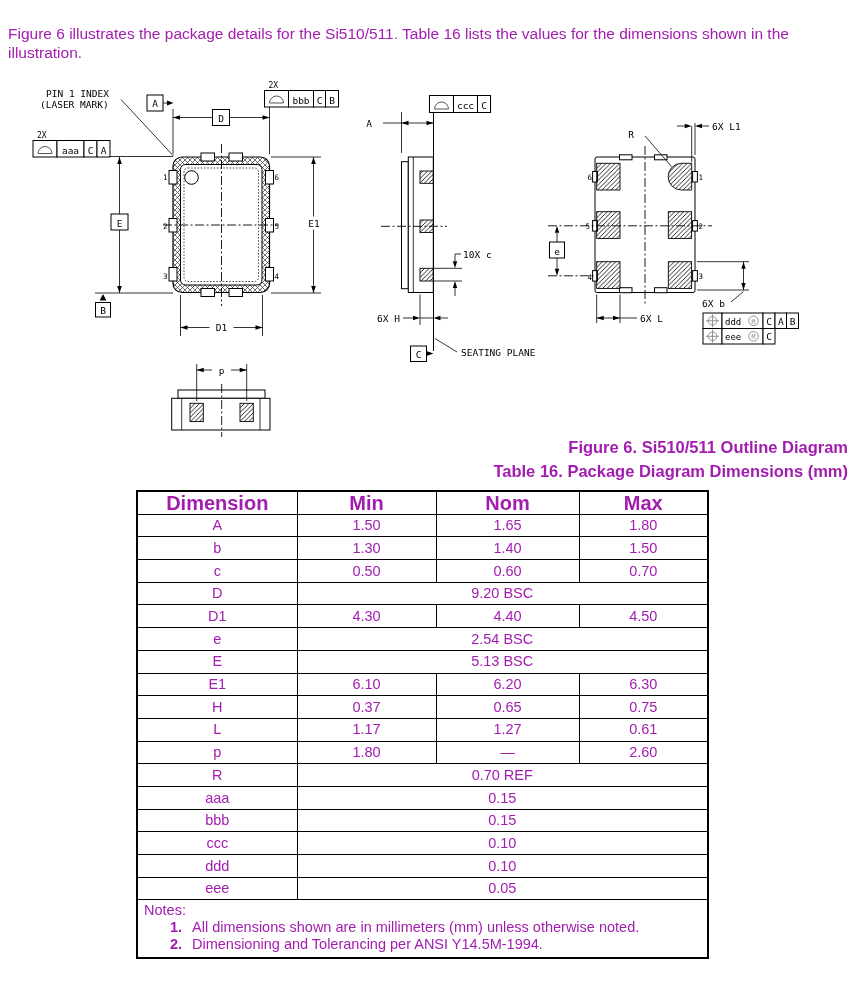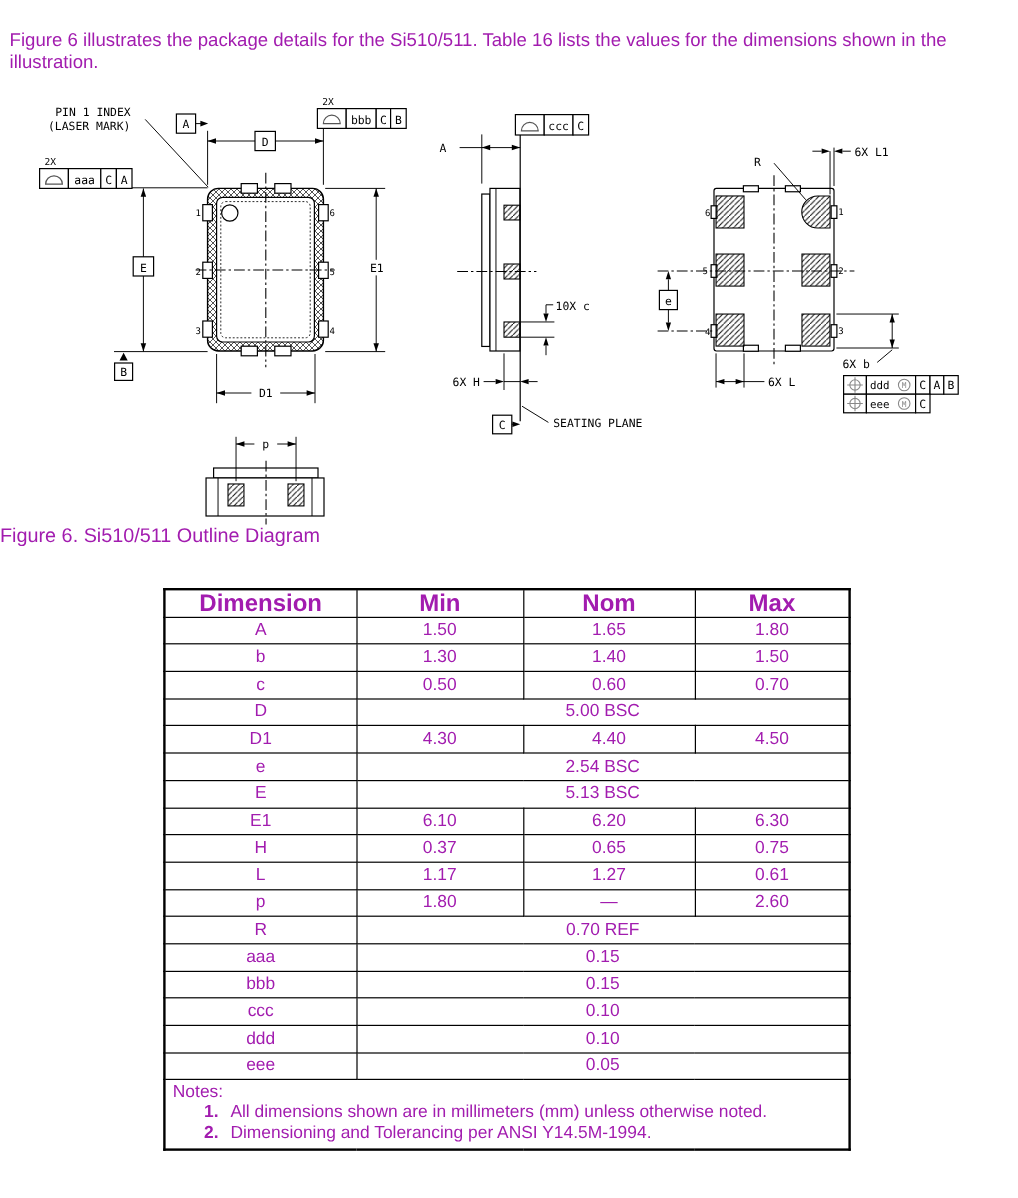--- a/index.html
+++ b/index.html
@@ -1,19 +1,19 @@
 <!DOCTYPE html>
 <html><head>
 <meta charset="utf-8">
 <style>
   html,body{margin:0;padding:0;background:#fff;}
   #page{position:relative;width:848px;height:979px;background:#fff;font-family:"Liberation Sans",sans-serif;color:#a21caf;overflow:hidden;}
   #intro{position:absolute;left:8px;top:8px;width:836px;font-size:15.5px;line-height:19.5px;}
   #diagram-svg{position:absolute;left:0;top:0;width:848px;height:438px;}
-  .cap{position:absolute;left:0;width:848px;text-align:left;font-weight:normal;font-size:16.5px;}
+  .cap{position:absolute;left:0;width:848px;text-align:right;font-weight:bold;font-size:16.5px;}
   #fig-cap{top:438px;}
   #tab-cap{top:462px;}
   #dim-table{position:absolute;left:136px;top:490px;width:571px;border-collapse:collapse;table-layout:fixed;border:2px solid #000;font-size:14.5px;}
   #dim-table th,#dim-table td{border:1.5px solid #000;padding:0;height:21.7px;text-align:center;vertical-align:middle;line-height:1;}
   #dim-table th{font-weight:bold;font-size:20px;}
   #dim-table td.notes-cell{text-align:left;height:auto;padding:2px 6px 4px 6px;line-height:17px;}
   .notes-label{font-weight:normal;}
   .note-line{padding-left:26px;}
   .note-num{display:inline-block;width:22px;font-weight:bold;}
   
@@ -305,20 +305,21 @@
       <line x1="246.7" y1="401" x2="246.7" y2="364" class="thin"></line>
       <line x1="196.7" y1="370" x2="212" y2="370" class="thin"></line>
       <line x1="231" y1="370" x2="246.7" y2="370" class="thin"></line>
       <polygon points="196.7,370 203.7,367.8 203.7,372.2" class="arr"></polygon>
       <polygon points="246.7,370 239.7,367.8 239.7,372.2" class="arr"></polygon>
       <text x="221.5" y="373.5" class="t mid">p</text>
     </g>
   </svg>
 
   <div id="fig-cap" class="cap">Figure 6. Si510/511 Outline Diagram</div>
+  <div id="tab-cap" class="cap">Table 16. Package Diagram Dimensions (mm)</div>
 
   <table id="dim-table">
     <colgroup>
       <col style="width:160px">
         <col style="width:139px">
         <col style="width:143px">
         <col style="width:129px">
     </colgroup>
     <thead>
       <tr>
@@ -342,21 +343,21 @@
           <td>1.50</td>
         </tr>
         <tr>
           <td>c</td>
           <td>0.50</td>
           <td>0.60</td>
           <td>0.70</td>
         </tr>
         <tr>
           <td>D</td>
-          <td colspan="3">5.00 BSC</td>
+          <td colspan="3">9.20 BSC</td>
         </tr>
         <tr>
           <td>D1</td>
           <td>4.30</td>
           <td>4.40</td>
           <td>4.50</td>
         </tr>
         <tr>
           <td>e</td>
           <td colspan="3">2.54 BSC</td>

